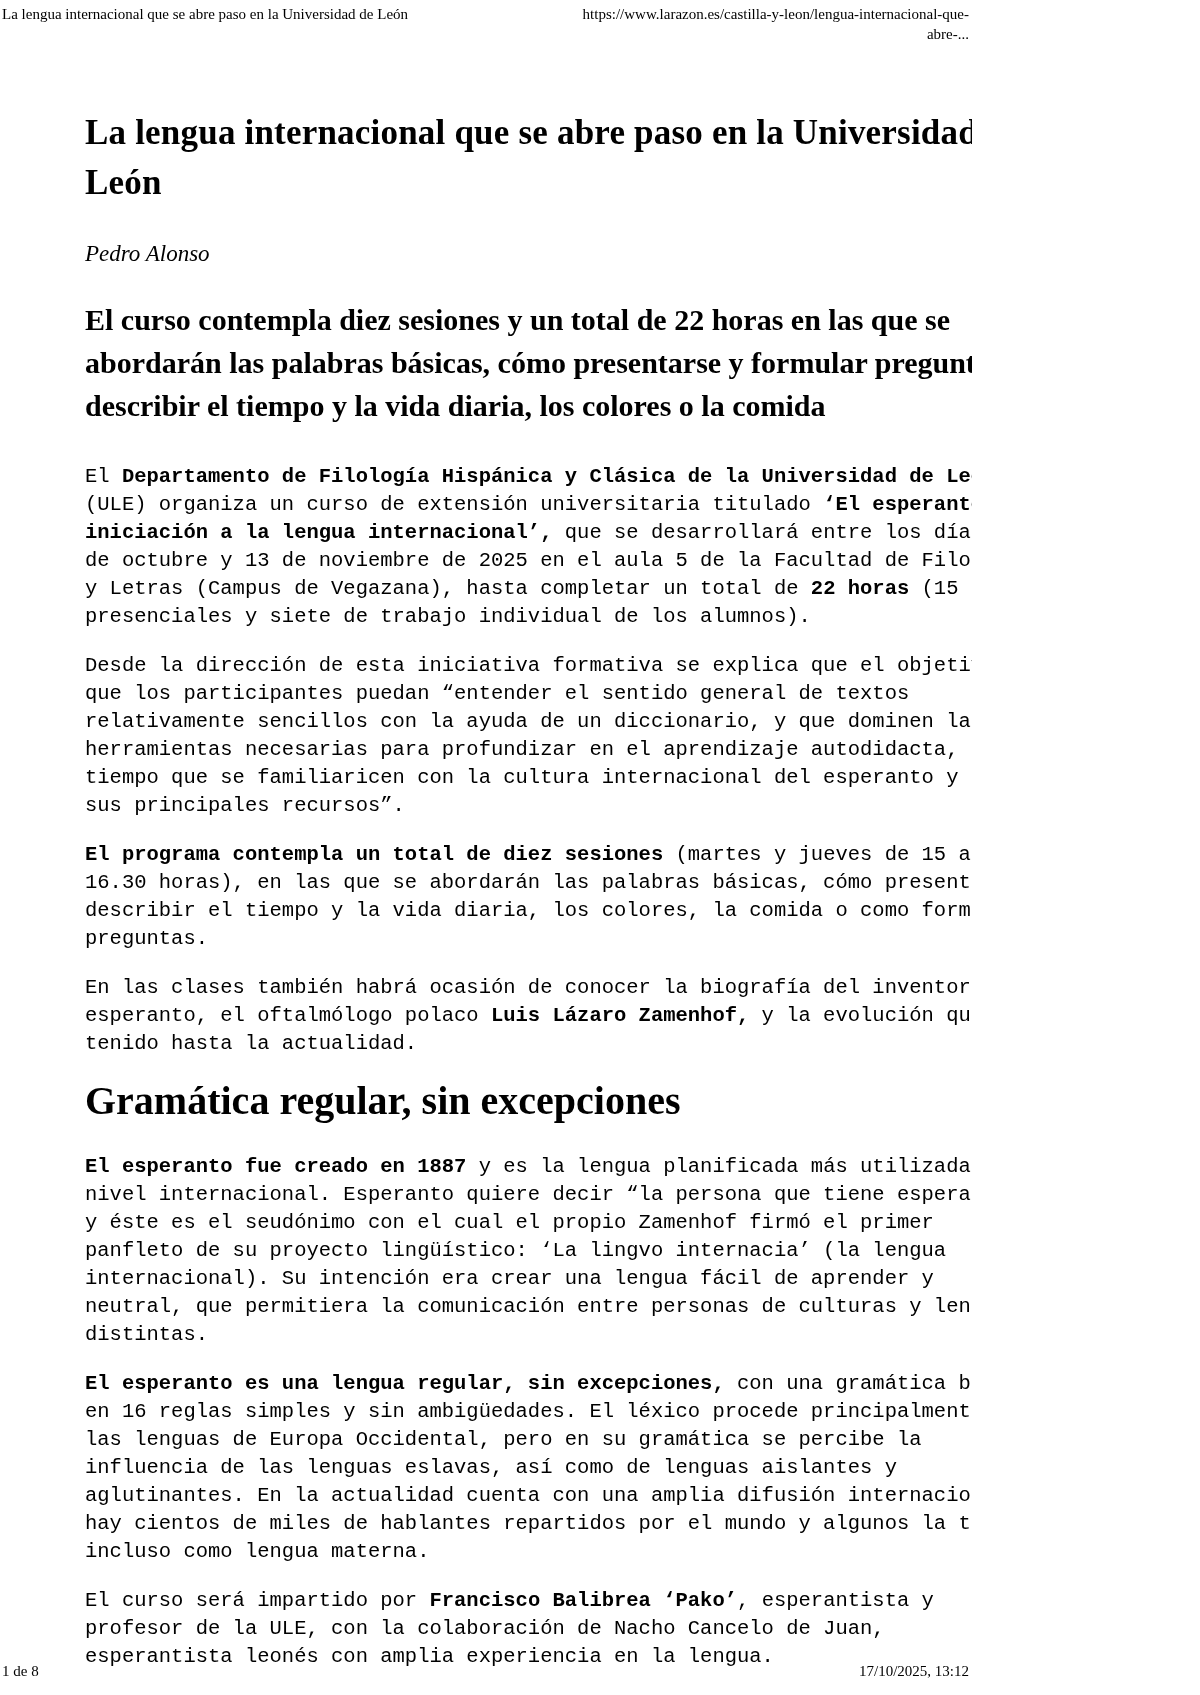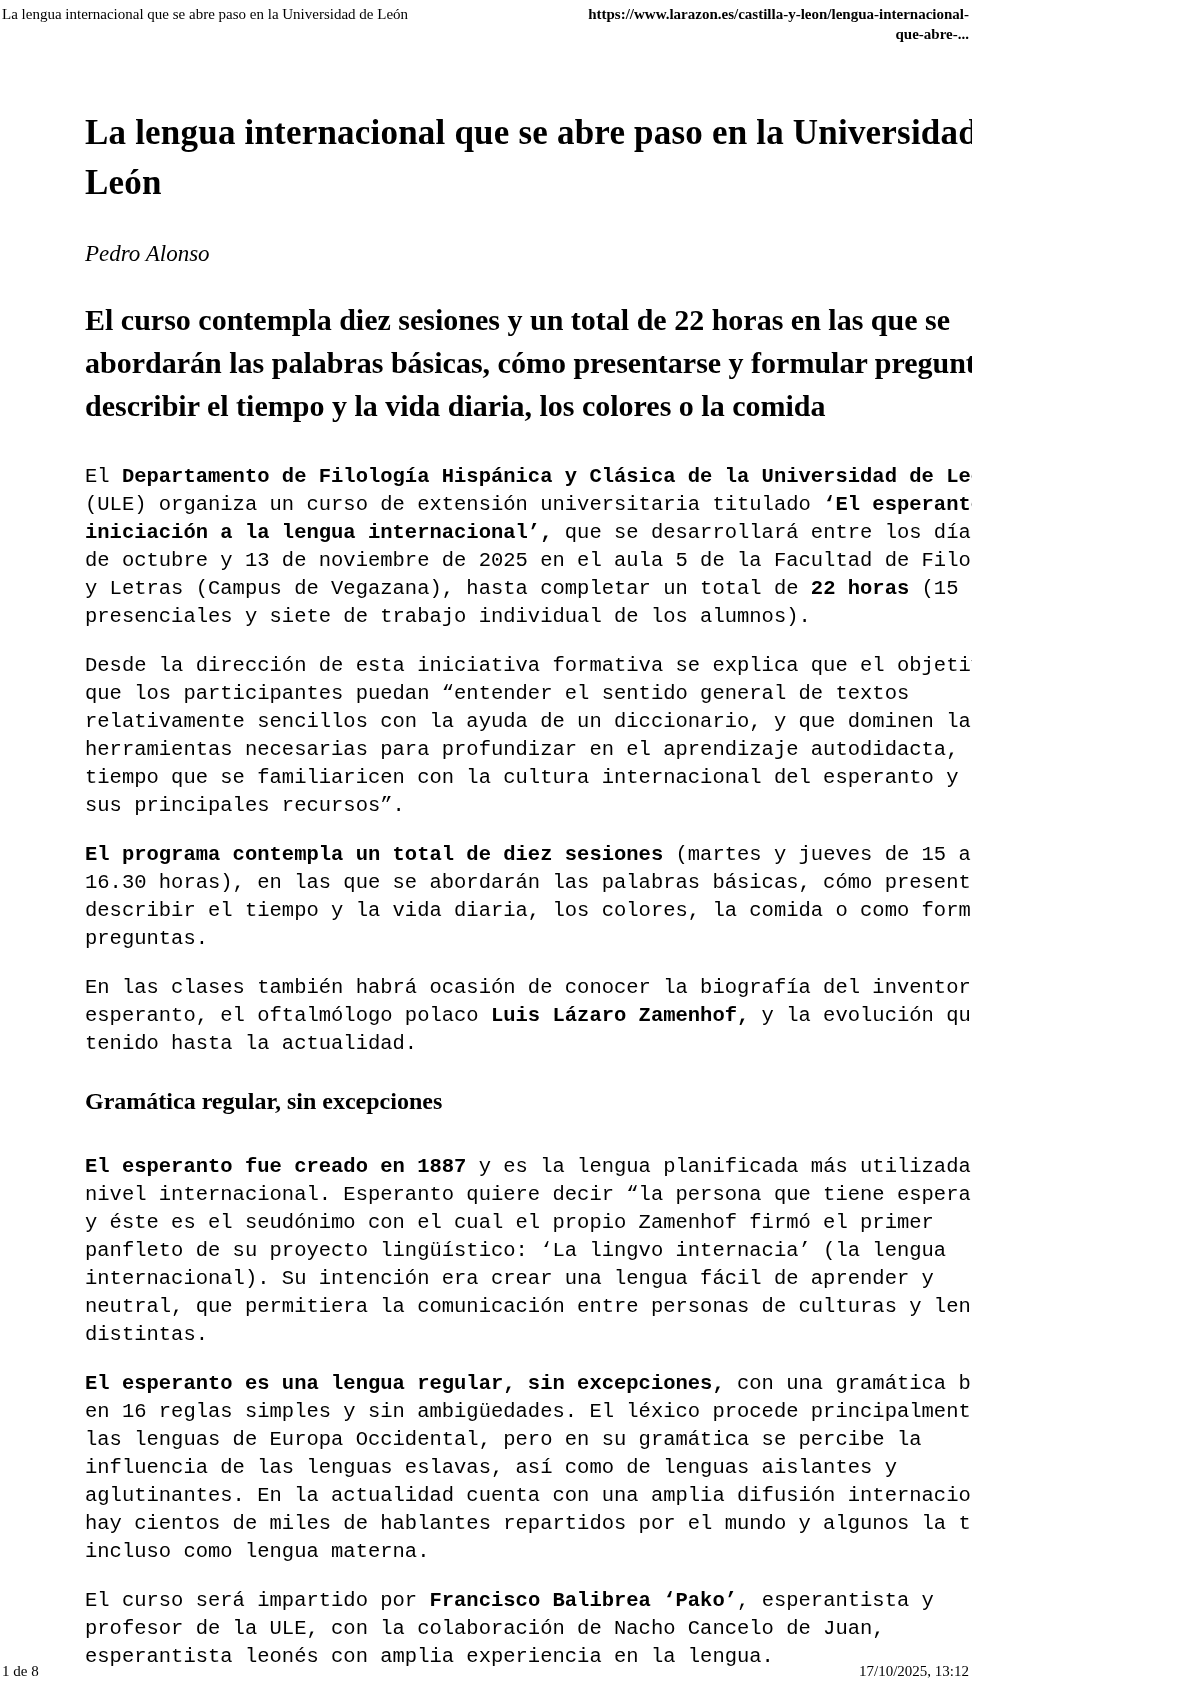--- a/index.html
+++ b/index.html
@@ -19,21 +19,21 @@
     position: absolute;
     top: 4px; left: 2px; right: 3px;
     display: flex;
     justify-content: space-between;
     align-items: flex-start;
     font-size: 15px;
     line-height: 20px;
     color: #000000;
   }
   .print-header .hdr-left  { max-width: 58%; }
-  .print-header .hdr-right { max-width: 40%; text-align: right; font-weight: bold; }
+  .print-header .hdr-right { max-width: 40%; text-align: right; }
 
   .print-footer {
     position: absolute;
     bottom: 14px; left: 2px; right: 3px;
     display: flex;
     justify-content: space-between;
     align-items: flex-end;
     font-size: 15px;
     line-height: 20px;
     color: #000000;
@@ -70,21 +70,21 @@
     font-weight: bold;
   }
   .body-text p {
     font-size: 20.5px;
     line-height: 28px;
     margin: 0 0 21px 0;
     font-family: Liberation Mono, monospace;
   }
   .body-text p.first { margin-top: 36px; }
   .body-text h2 {
-    font-size: 24px;
+    font-size: 40px;
     line-height: 44px;
     font-weight: bold;
     margin: 8px 0 30px 0;
   }
 </style>
 </head>
 <body>
 
 <div class="page">
 

